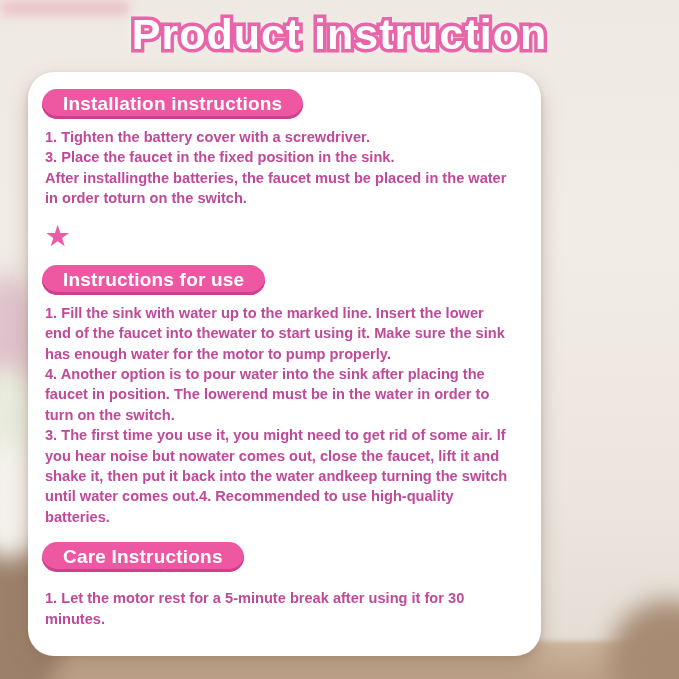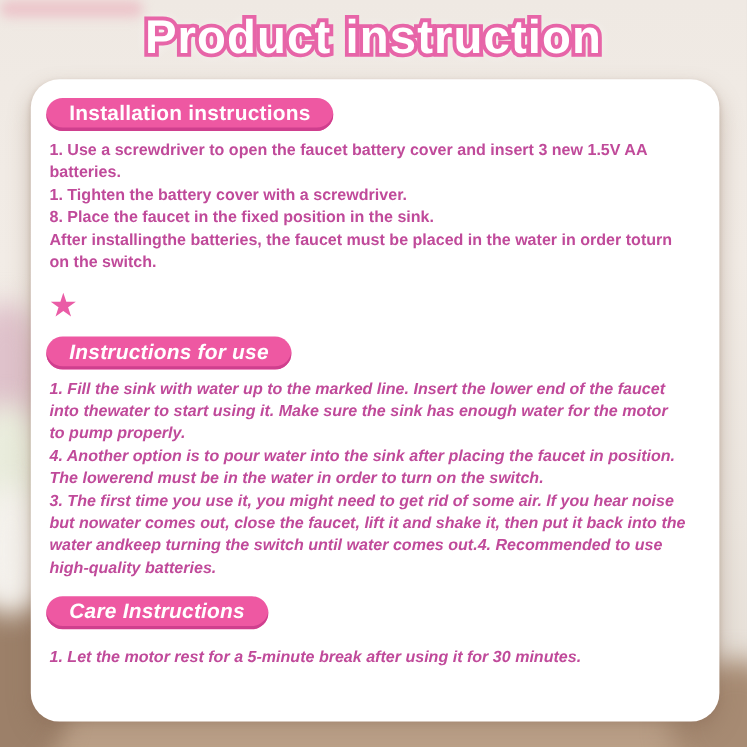--- a/index.html
+++ b/index.html
@@ -45,21 +45,21 @@
     position:absolute;left:0;top:0;width:100%;
     color:var(--title-pink);
     -webkit-text-stroke:7px var(--title-pink);
     text-shadow:0 0 12px rgba(255,255,255,.9);
   }
   .title-fill{position:relative;color:#ffffff;}
 
   
   .card{
     position:absolute;left:28px;top:72px;
-    width:626px;height:584px;
+    width:513px;height:584px;
     box-sizing:border-box;
     background:var(--card-bg);
     border-radius:26px;
     box-shadow:0 10px 20px rgba(135,105,85,.38),0 2px 5px rgba(150,120,100,.28);
     padding:17px 28px 0 14px;
     overflow:hidden;
   }
   .pill{
     display:inline-block;
     background:var(--pill-bg);
@@ -81,21 +81,21 @@
   }
   .body p{margin:0;}
   .care-body p{margin:16px 0 6px 0;}
   .note{
     display:flex;align-items:center;gap:11px;
     margin:15px 0 15px 4px;
     color:#cb4da0;font-weight:bold;font-size:15.5px;
   }
   .star{color:#ea5ca6;font-size:26px;line-height:1;transform:translateY(-1px);}
   .section{margin:0;}
-  .section + .section{margin-top:15px;font-style:italic;}
+  .section + .section{margin-top:15px;}
 </style>
 </head>
 <body>
 
 <div class="stage">
 
   <div>
     <div class="bg-bottom-strip"></div>
     <div class="bg-blob bg-brown-left"></div>
     <div class="bg-blob bg-brown-right"></div>
@@ -108,23 +108,22 @@
   <h1 class="title-wrap">
     <span class="title-stroke" aria-hidden="true">Product instruction</span>
     <span class="title-fill">Product instruction</span>
   </h1>
 
   <div class="card">
 
     <section class="section">
       <span class="pill">Installation instructions</span>
       <div class="body">
-        <p>1.  Use a screwdriver to open the faucet battery cover and insert 3 new 1.5V AA batteries.</p>
         <p>1. Tighten the battery cover with a screwdriver.</p>
-        <p>8. Place the faucet in the fixed position in the sink.</p>
+        <p>3. Place the faucet in the fixed position in the sink.</p>
         <p>After installingthe batteries, the faucet must be placed in the water in order toturn on the switch.</p>
       </div>
       <div class="note">
         <span class="star">★</span>
       </div>
     </section>
 
     <section class="section">
       <span class="pill">Instructions for use</span>
       <div class="body">

